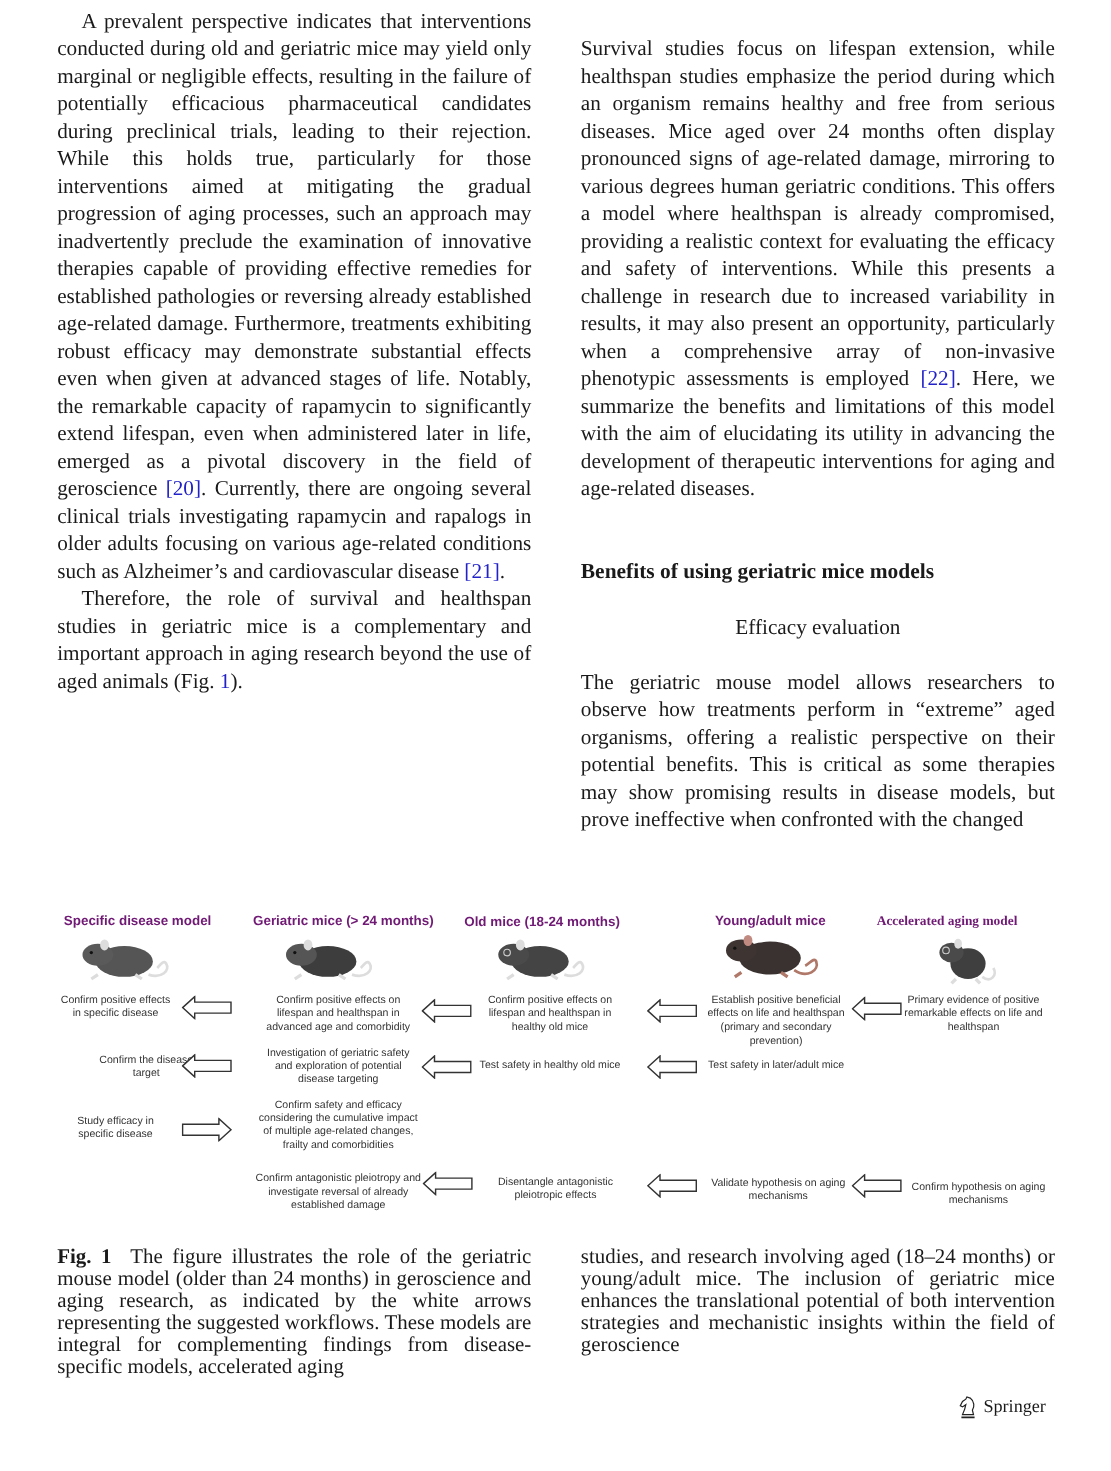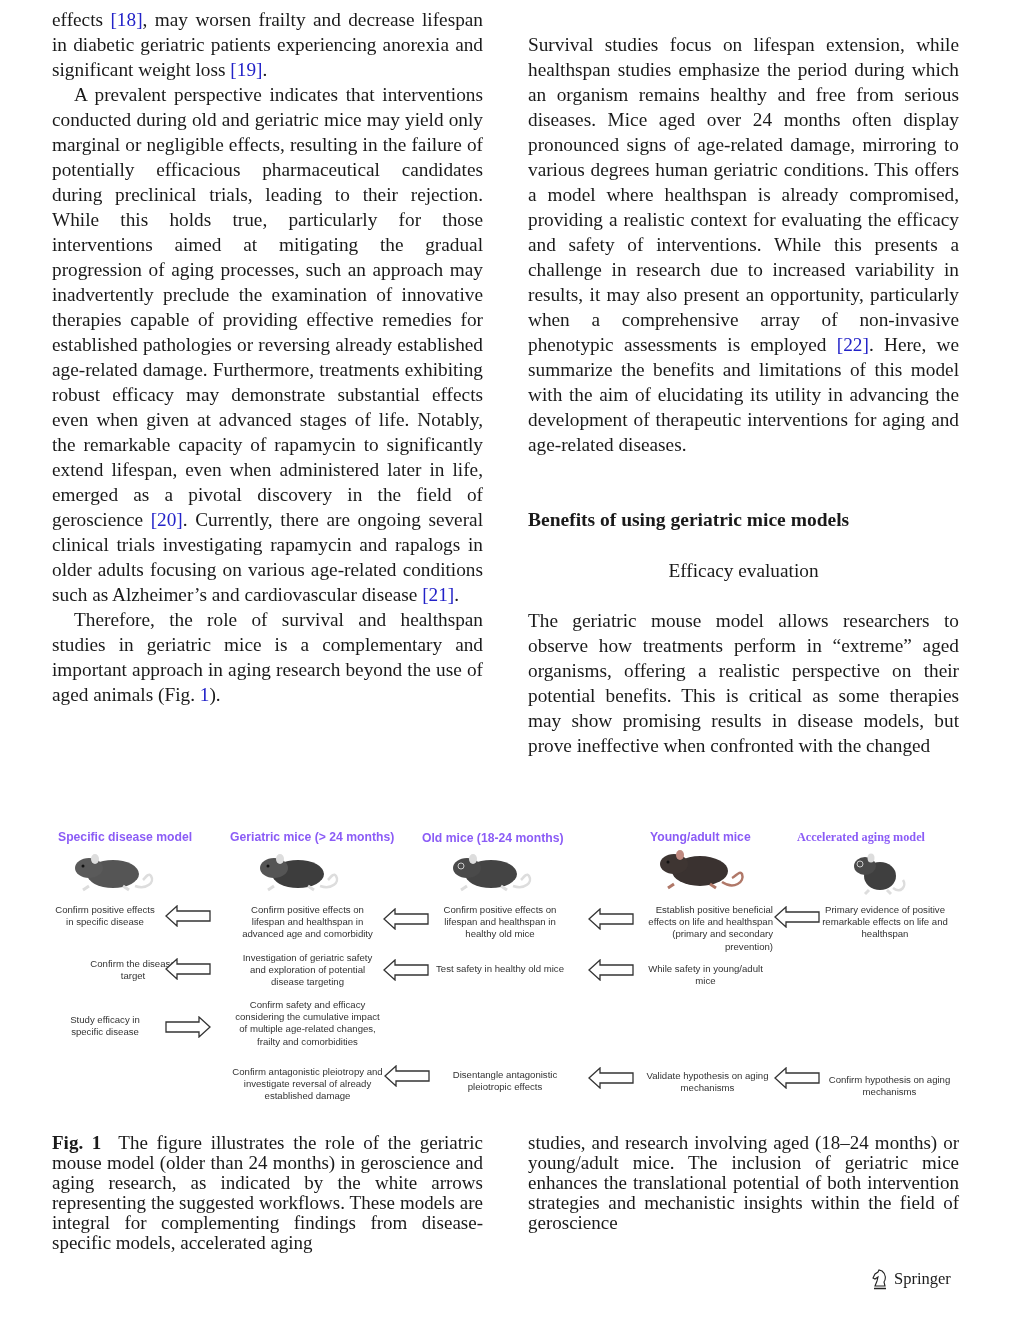--- a/index.html
+++ b/index.html
@@ -10,37 +10,36 @@
   .col p { margin: 0; }
   .indent { text-indent: 22px; }
   .cite { color: #2222c8; }
   h2 { font-size: 19.5px; font-weight: bold; margin: 0; line-height: 26px; text-align: left; }
   .subhead { margin: 0; text-align: center; }
   .gap25 { height: 25px; }
   .gap50 { height: 50px; }
 
   
   .figure { position: absolute; left: 50px; top: 822px; width: 910px; height: 290px; font-family: "Liberation Sans", "DejaVu Sans", sans-serif; color: #333; }
-  .fig-title { position: absolute; font-weight: bold; font-size: 12.2px; color: #8b5cf6; white-space: nowrap; text-align: center; }
+  .fig-title { position: absolute; font-weight: bold; font-size: 12.2px; color: #701a75; white-space: nowrap; text-align: center; }
   .fig-text { position: absolute; font-size: 9.6px; line-height: 12.2px; text-align: center; color: #333; }
   .mouse { position: absolute; }
   .arrow { position: absolute; width: 46px; height: 22px; }
 
   .caption { position: absolute; font-size: 19px; line-height: 20px; text-align: justify; }
   .caption-left { left: 52px; top: 1133px; width: 431px; }
   .caption-right { left: 528px; top: 1133px; width: 431px; }
   .caption b { font-weight: bold; }
 
   .footer { position: absolute; left: 870px; top: 1268px; display: flex; align-items: center; gap: 4px; font-size: 16.5px; }
 </style>
 </head>
 <body>
 
 <div class="col col-left">
-  <p><span>effects </span><span class="cite">[18]</span><span>, may worsen frailty and decrease lifespan in diabetic geriatric patients experiencing anorexia and significant weight loss </span><span class="cite">[19]</span><span>.</span></p>
   <p class="indent"><span>A prevalent perspective indicates that interventions conducted during old and geriatric mice may yield only marginal or negligible effects, resulting in the failure of potentially efficacious pharmaceutical candidates during preclinical trials, leading to their rejection. While this holds true, particularly for those interventions aimed at mitigating the gradual progression of aging processes, such an approach may inadvertently preclude the examination of innovative therapies capable of providing effective remedies for established pathologies or reversing already established age-related damage. Furthermore, treatments exhibiting robust efficacy may demonstrate substantial effects even when given at advanced stages of life. Notably, the remarkable capacity of rapamycin to significantly extend lifespan, even when administered later in life, emerged as a pivotal discovery in the field of geroscience </span><span class="cite">[20]</span><span>. Currently, there are ongoing several clinical trials investigating rapamycin and rapalogs in older adults focusing on various age-related conditions such as Alzheimer’s and cardiovascular disease </span><span class="cite">[21]</span><span>.</span></p>
   <p class="indent"><span>Therefore, the role of survival and healthspan studies in geriatric mice is a complementary and important approach in aging research beyond the use of aged animals (Fig. </span><span class="cite">1</span><span>).</span></p>
 </div>
 
 <div class="col col-right">
   <div class="gap25"></div>
   <p><span>Survival studies focus on lifespan extension, while healthspan studies emphasize the period during which an organism remains healthy and free from serious diseases. Mice aged over 24 months often display pronounced signs of age-related damage, mirroring to various degrees human geriatric conditions. This offers a model where healthspan is already compromised, providing a realistic context for evaluating the efficacy and safety of interventions. While this presents a challenge in research due to increased variability in results, it may also present an opportunity, particularly when a comprehensive array of non-invasive phenotypic assessments is employed </span><span class="cite">[22]</span><span>. Here, we summarize the benefits and limitations of this model with the aim of elucidating its utility in advancing the development of therapeutic interventions for aging and age-related diseases.</span></p>
   <div class="gap50"></div>
   <h2>Benefits of using geriatric mice models</h2>
   <div class="gap25"></div>
@@ -114,22 +113,22 @@
 
   <div class="fig-text" style="left:185px; top:82px; width:145px;">Confirm positive effects on lifespan and healthspan in advanced age and comorbidity</div>
   <div class="fig-text" style="left:185px; top:130px; width:145px;">Investigation of geriatric safety and exploration of potential disease targeting</div>
   <div class="fig-text" style="left:180px; top:244px; width:155px;">Confirm antagonistic pleiotropy and investigate reversal of already established damage</div>
   <div class="fig-text" style="left:185px; top:177px; width:145px;">Confirm safety and efficacy considering the cumulative impact of multiple age-related changes, frailty and comorbidities</div>
 
   <div class="fig-text" style="left:385px; top:82px; width:130px;">Confirm positive effects on lifespan and healthspan in healthy old mice</div>
   <div class="fig-text" style="left:385px; top:141px; width:130px;">Test safety in healthy old mice</div>
   <div class="fig-text" style="left:390px; top:247px; width:130px;">Disentangle antagonistic pleiotropic effects</div>
 
-  <div class="fig-text" style="left:588px; top:82px; width:135px;text-align:right;">Establish positive beneficial effects on life and healthspan (primary and secondary prevention)</div>
-  <div class="fig-text" style="left:588px; top:141px; width:135px;">While safety in young/adult mice</div>
+  <div class="fig-text" style="left:588px; top:82px; width:135px;">Establish positive beneficial effects on life and healthspan (primary and secondary prevention)</div>
+  <div class="fig-text" style="left:588px; top:141px; width:135px;">Test safety in later/adult mice</div>
   <div class="fig-text" style="left:590px; top:248px; width:135px;">Validate hypothesis on aging mechanisms</div>
 
   <div class="fig-text" style="left:770px; top:82px; width:130px;">Primary evidence of positive remarkable effects on life and healthspan</div>
   <div class="fig-text" style="left:772px; top:252px; width:135px;">Confirm hypothesis on aging mechanisms</div>
 
   <svg class="arrow" style="left:115px; top:83px;">
       <use href="#arrow-left"></use>
     </svg>
   <svg class="arrow" style="left:115px; top:136px;">
       <use href="#arrow-left"></use>

